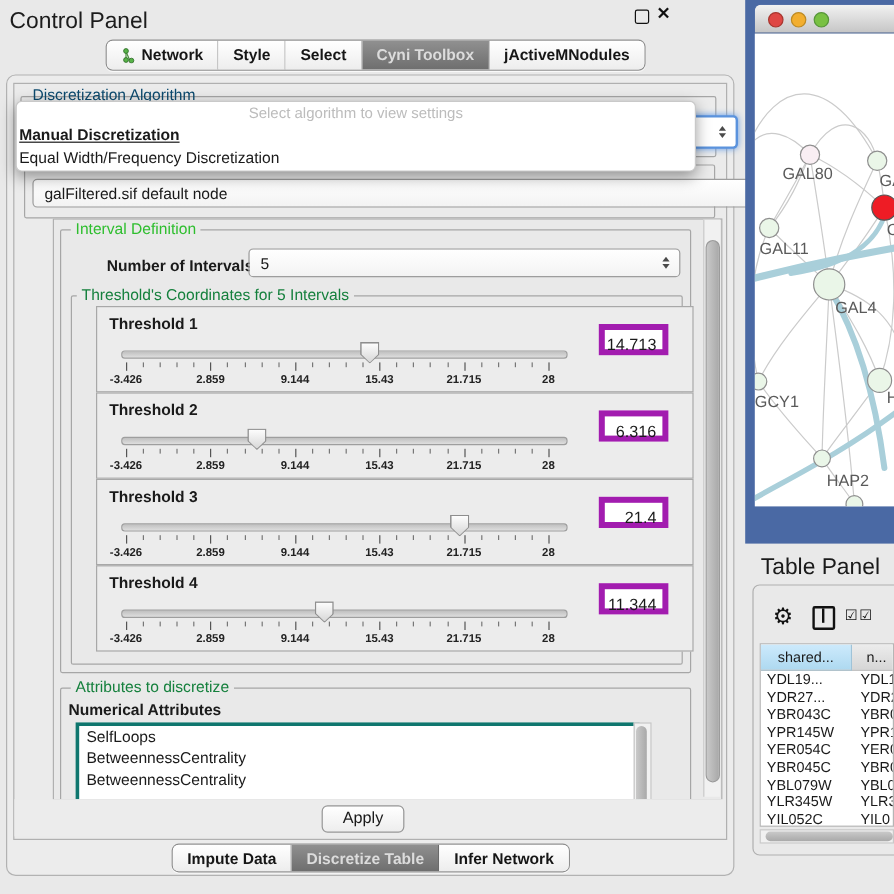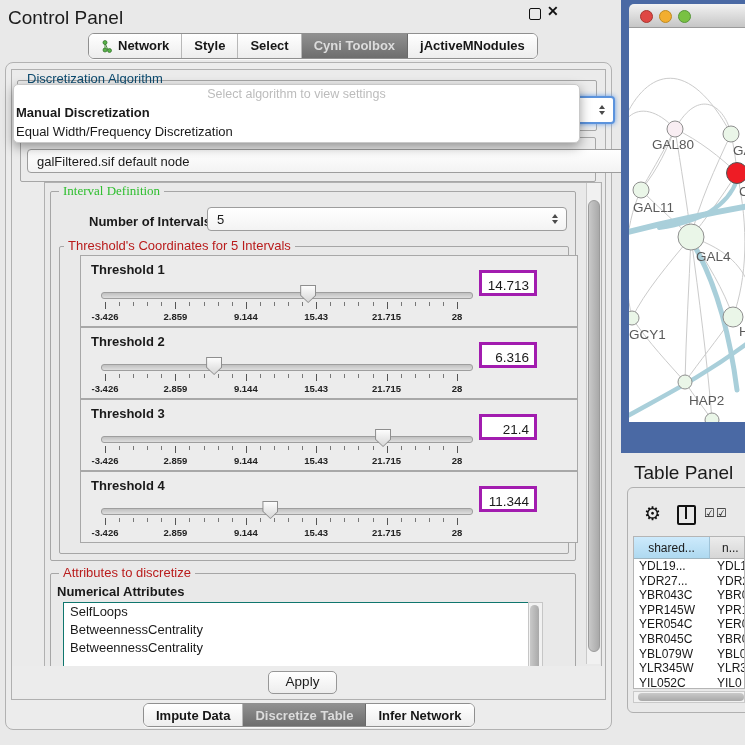--- a/index.html
+++ b/index.html
@@ -20,40 +20,40 @@
         display:flex;align-items:center;gap:5px;white-space:nowrap;}
   .segb:last-child{border-right:none;}
   .segb.sel{background:linear-gradient(#909090,#6e6e6e);color:#dcdcdc;border-right-color:#6a6a6a;}
 
   
   #outer-panel{left:5px;top:62px;width:605px;height:666px;border:1px solid #b2b2b2;border-radius:8px;background:#ececec;}
   #inner-panel{left:11px;top:69px;width:593px;height:629px;border:1px solid #b0b0b0;background:#ebebeb;}
   .group{position:absolute;border:1px solid #a6a6a6;border-radius:2px;}
   .group-label{position:absolute;font-size:13px;line-height:12px;background:#ececec;padding:0 4px;white-space:nowrap;}
   .lbl-green{color:#2ebe2e;}
-  .lbl-blue{color:#b91c1c;}
+  .lbl-blue{color:#15803d;}
   .lbl-faded{color:#0c4a6e;background:transparent;}
 
   .combo{position:absolute;background:linear-gradient(#ffffff,#f3f3f3);border:1px solid #9d9d9d;
          border-radius:4px;font-size:13px;display:flex;align-items:center;padding:0 24px 0 9px;
          white-space:nowrap;overflow:hidden;}
   .arrows{position:absolute;right:8px;top:50%;transform:translateY(-50%);display:flex;flex-direction:column;gap:2px;}
   .arr-up{width:0;height:0;border-left:3.5px solid transparent;border-right:3.5px solid transparent;border-bottom:4.5px solid #4a4a4a;}
   .arr-dn{width:0;height:0;border-left:3.5px solid transparent;border-right:3.5px solid transparent;border-top:4.5px solid #4a4a4a;}
 
   
   #algo-combo{left:26px;top:96px;width:552px;height:24px;border:2px solid #5b93dd;
               box-shadow:0 0 5px rgba(90,150,230,.95);z-index:5;background:#fff;}
 
   
   #algo-popup{left:13px;top:84px;width:565px;height:57px;background:#fff;border:1px solid #c9c9c9;
               border-radius:5px;box-shadow:0 4px 12px rgba(0,0,0,.38);z-index:20;}
   #algo-popup .prompt{height:18px;line-height:18px;text-align:center;color:#bcbcbc;font-size:12.5px;}
   #algo-popup .opt{height:19px;line-height:19px;font-size:13px;padding-left:2px;}
-  #algo-popup .opt.bold{font-weight:bold;}
+  #algo-popup .opt.bold{font-weight:bold;text-decoration:underline;}
 
   
   #viewport{left:44px;top:182px;width:556px;height:483px;border:1px solid #b0b0b0;background:#e9e9e9;overflow:hidden;}
   #vscroll{left:586px;top:183px;width:13px;height:481px;background:#f1f1f1;border-left:1px solid #c9c9c9;}
   #vscroll .thumb{position:absolute;left:1px;top:17px;width:10px;height:450px;border-radius:6px;
                   background:linear-gradient(90deg,#c9c9c9,#a9a9a9);border:1px solid #9b9b9b;}
 
   
   .threshold-block{position:absolute;left:20px;width:496px;height:70px;border:1px solid #a8a8a8;background:#ececec;}
   .t-label{position:absolute;left:10px;top:6px;font-size:13px;font-weight:bold;}
@@ -63,21 +63,21 @@
   .ticks{position:absolute;left:0;top:18px;height:8px;width:100%;}
   .tick{position:absolute;top:0;width:1px;height:4px;background:#777;}
   .tick.major{height:7px;background:#555;}
   .tick-labels{position:absolute;left:0;top:27px;width:100%;height:12px;}
   .tick-label{position:absolute;transform:translateX(-50%);font-size:9.5px;font-weight:bold;color:#222;white-space:nowrap;}
   .thumb-outer{position:absolute;top:1px;width:16px;height:18px;
                clip-path:polygon(0 0,100% 0,100% 58%,50% 100%,0 58%);background:#8e8e8e;}
   .thumb-inner{position:absolute;left:1px;top:1px;width:14px;height:16px;
                clip-path:polygon(0 0,100% 0,100% 58%,50% 100%,0 58%);
                background:linear-gradient(#fdfdfd,#d7d7d7);}
-  .t-value{position:absolute;left:398px;top:14px;width:58px;height:26px;background:#fff;border:3px solid #a21caf;
+  .t-value{position:absolute;left:418px;top:14px;width:58px;height:26px;background:#fff;border:5px solid #a21caf;
            font-size:13.5px;line-height:26px;text-align:right;padding-right:5px;box-sizing:border-box;}
   .list-item{font-size:13px;line-height:18px;padding-left:6px;white-space:nowrap;}
 
   
   #apply-row{left:12px;top:666px;width:592px;height:31px;background:#ececec;}
   #apply-btn{left:268px;top:671px;width:67px;height:21px;border:1px solid #979797;border-radius:5px;
              background:linear-gradient(#ffffff,#ededed);font-size:13.5px;line-height:20px;text-align:center;}
 
   
   #net-window{left:621px;top:0;width:124px;height:453px;background:#4a69a4;}
@@ -165,21 +165,21 @@
   <span>galFiltered.sif default node</span>
   <span class="arrows">
       <span class="arr-up"></span>
       <span class="arr-dn"></span>
     </span>
 </div>
 
 <div class="abs" id="viewport">
 
   <div class="group" style="left:5px;top:8px;width:524px;height:368px;background:#e9e9e9;">
-    <div class="group-label lbl-green" style="left:8px;top:-7px;background:#e9e9e9;font-family:Liberation Serif, serif;">Interval Definition</div>
+    <div class="group-label lbl-green" style="left:8px;top:-7px;background:#e9e9e9;">Interval Definition</div>
     <div style="position:absolute;left:38px;top:22px;font-size:13px;font-weight:bold;">Number of Intervals</div>
     <div class="combo" style="left:156px;top:15px;width:360px;height:24px;box-sizing:border-box;">
       <span>5</span>
       <span class="arrows">
           <span class="arr-up"></span>
           <span class="arr-dn"></span>
         </span>
     </div>
 
     <div class="group" style="left:8px;top:54px;width:508px;height:306px;">
@@ -367,21 +367,21 @@
             </div>
           </div>
           <div class="t-value">11.344</div>
         </div>
     </div>
   </div>
 
   <div class="group" style="left:5px;top:390px;width:524px;height:140px;background:#e9e9e9;">
     <div class="group-label lbl-blue" style="left:8px;top:-7px;background:#e9e9e9;">Attributes to discretize</div>
     <div style="position:absolute;left:6px;top:10px;font-size:13px;font-weight:bold;">Numerical Attributes</div>
-    <div style="position:absolute;left:12px;top:28px;width:464px;height:110px;background:#fff;border:1px solid #0f766e;overflow:hidden;" id="attr-list-inner">
+    <div style="position:absolute;left:12px;top:28px;width:464px;height:110px;background:#fff;border:3px solid #0f766e;overflow:hidden;" id="attr-list-inner">
         <div class="list-item">SelfLoops</div>
         <div class="list-item">BetweennessCentrality</div>
         <div class="list-item">BetweennessCentrality</div>
       </div>
     <div style="position:absolute;left:477px;top:28px;width:13px;height:110px;background:#f1f1f1;border:1px solid #c6c6c6;">
       <div style="position:absolute;left:1px;top:2px;width:9px;height:92px;border-radius:5px;background:linear-gradient(90deg,#c9c9c9,#a9a9a9);"></div>
     </div>
   </div>
 </div>
 

